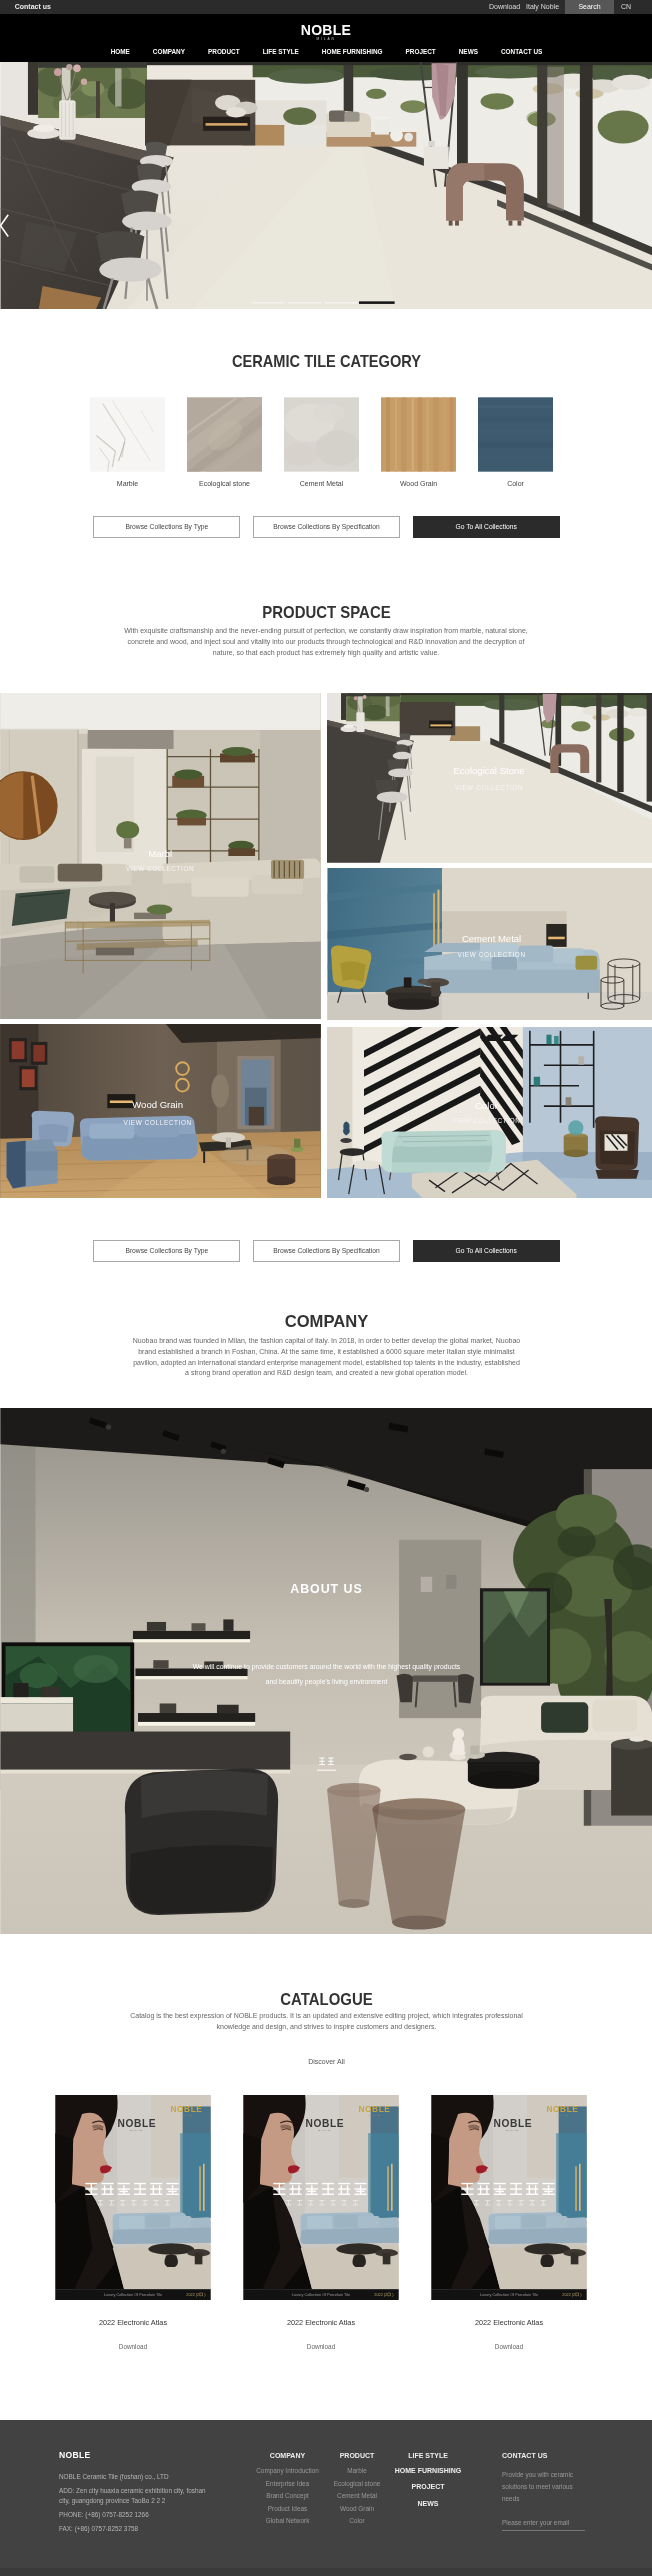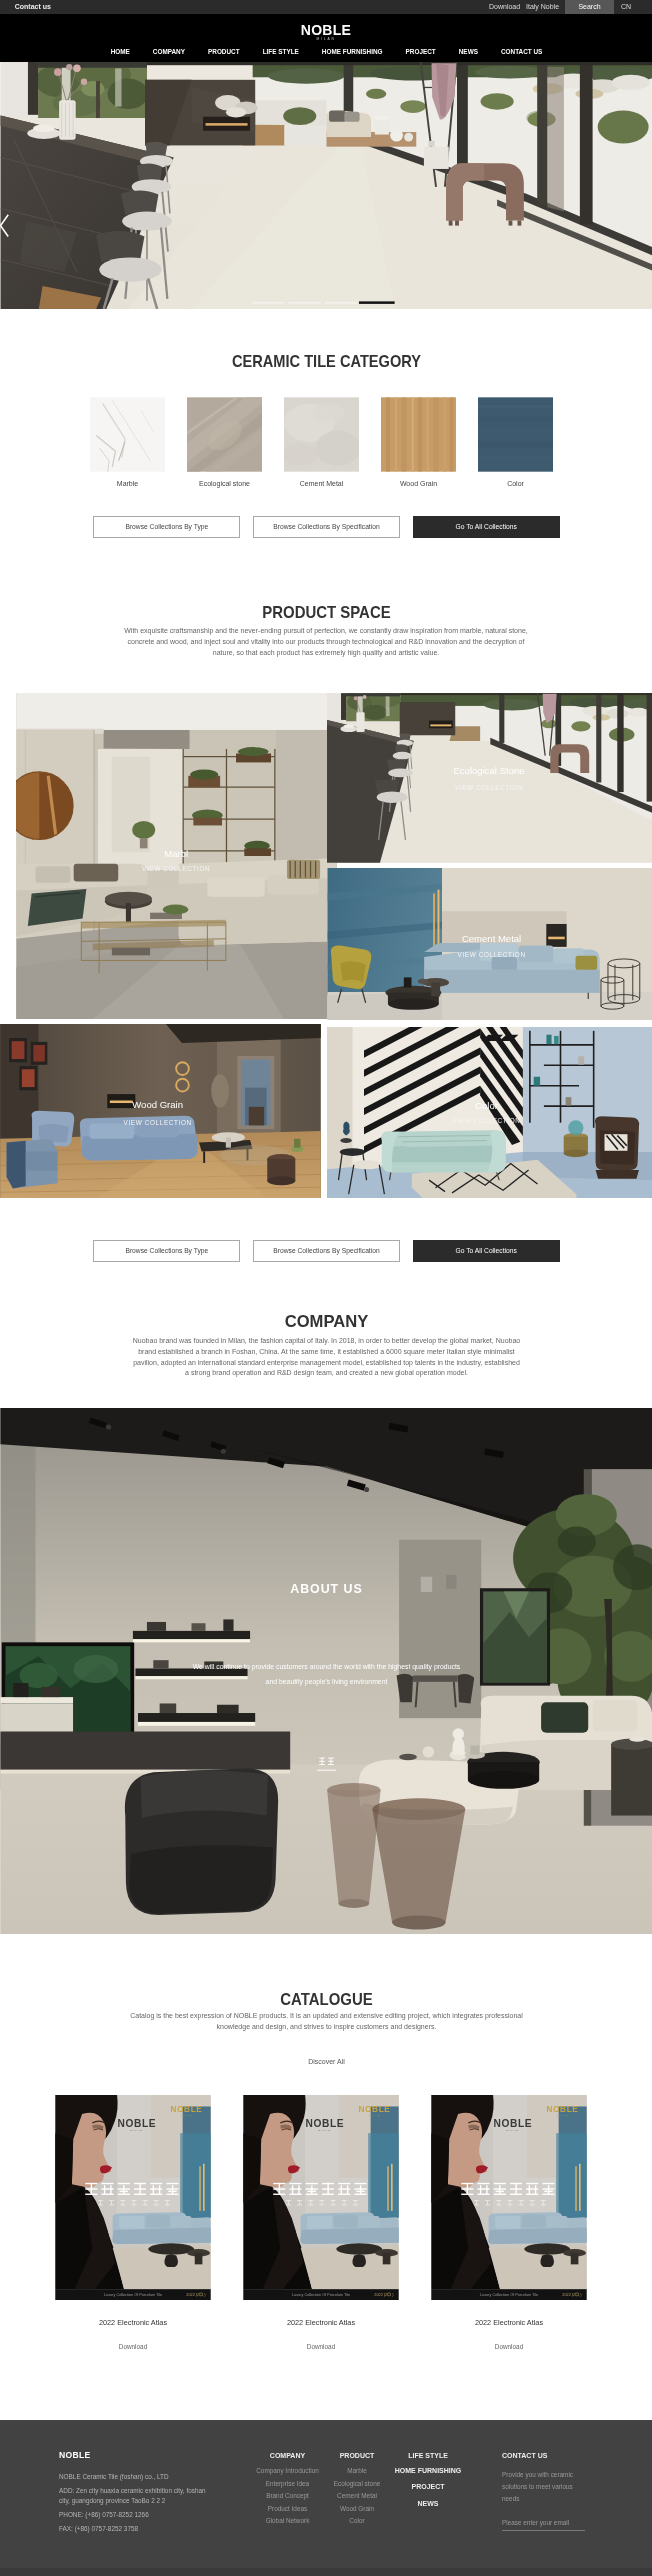--- a/index.html
+++ b/index.html
@@ -296,21 +296,21 @@
 
   <div class="btn">Browse Collections By Specification</div>
 
   <div class="btn dark">Go To All Collections</div>
 </div>
 
 <div class="abs sect-title" style="left:0;top:603px;width:653px;transform:scaleX(0.90);">PRODUCT SPACE</div>
 
 <div class="abs para" style="left:122px;top:626px;width:408px;">With exquisite craftsmanship and the never-ending pursuit of perfection, we constantly draw inspiration from marble, natural stone, concrete and wood, and inject soul and vitality into our products through technological and R&amp;D innovation and the decryption of nature, so that each product has extremely high quality and artistic value.</div>
 
-<div class="abs" style="left:16px;top:693px;width:321px;height:326px;" id="g-marble">
+<div class="abs" style="left:0;top:693px;width:321px;height:326px;" id="g-marble">
 <svg width="321" height="326" viewBox="0 0 503 512">
   <defs>
     <linearGradient id="mwall" x1="0" y1="0" x2="0" y2="1">
       <stop offset="0" stop-color="#c8c2b5"></stop>
             <stop offset="1" stop-color="#d3cdc0"></stop>
     </linearGradient>
   </defs>
 
   <rect width="503" height="512" fill="url(#mwall)"></rect>
   <rect x="408" width="95" height="512" fill="#c2bcb0"></rect>

